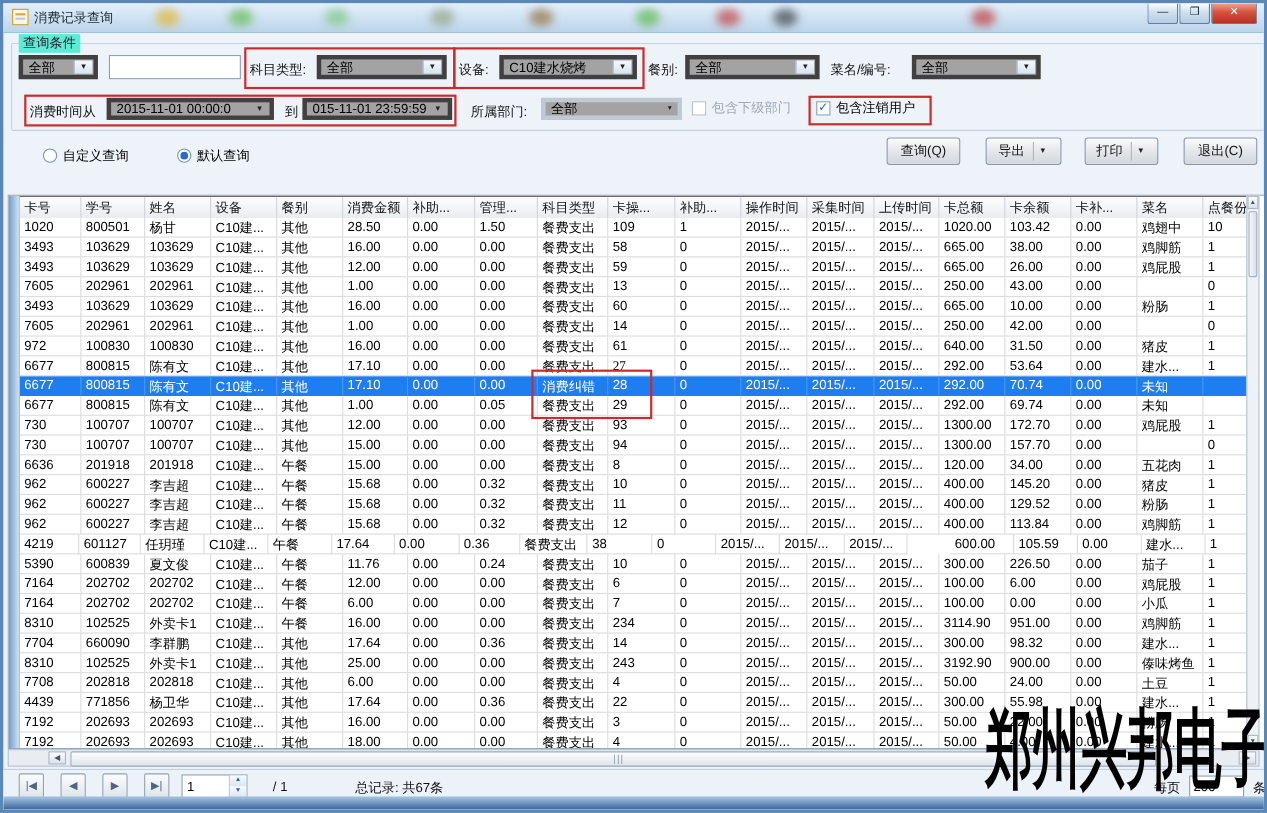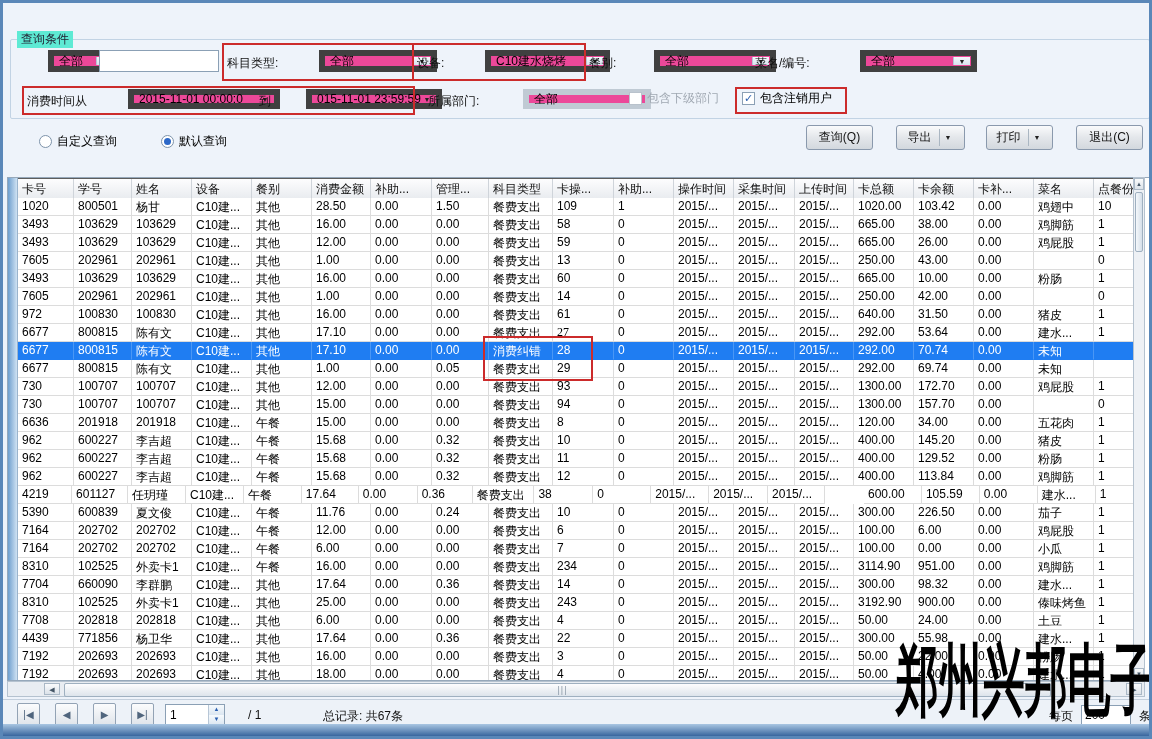--- a/index.html
+++ b/index.html
@@ -10,21 +10,21 @@
   .appicon{position:absolute;left:8px;top:5px;width:15px;height:15px;background:#fdf6e3;border:1px solid #c79a3b;box-sizing:border-box;}
   .appicon:before{content:"";position:absolute;left:2px;top:3px;width:9px;height:2px;background:#e4a33d;box-shadow:0 4px 0 #b8cee2;}
   .title-text{position:absolute;left:28px;top:5px;font-size:12px;color:#1c2a38;}
   .winbtns{position:absolute;right:6px;top:0;display:flex;}
   .winbtn{width:28px;height:19px;border:1px solid #5f7f9f;border-top:none;box-sizing:border-box;background:linear-gradient(#fdfeff,#cfdfee 45%,#b4cce4);color:#123;font-size:10px;line-height:17px;text-align:center;border-radius:0 0 3px 3px;margin-left:1px;}
   .winbtn.close{width:42px;background:linear-gradient(#f2a094,#d6523c 45%,#b8321f);color:#fff;font-weight:bold;}
   
   .groupbox{position:absolute;left:7px;top:36px;width:1138px;height:78px;border:1px solid #c2d3e4;border-radius:2px;}
   .grouplabel{position:absolute;left:14px;top:28px;font-size:12px;color:#223;background:#5eead4;padding:0 4px;}
   .lbl{position:absolute;font-size:12px;color:#111;white-space:nowrap;}
-  .combo{position:absolute;height:22px;background:#ec4899;border:6px solid #404040;box-sizing:border-box;font-size:12px;display:flex;align-items:center;padding-left:5px;margin-left:31px;}
+  .combo{position:absolute;height:22px;background:#a3a3a3;border:4px solid #404040;box-sizing:border-box;font-size:12px;display:flex;align-items:center;padding-left:5px;}
   .combo .cb-arrow{position:absolute;right:1px;top:1px;bottom:1px;width:16px;background:linear-gradient(#f4f8fc,#d7e3ef);border-left:1px solid #b7c6d6;font-size:7px;color:#222;display:flex;align-items:center;justify-content:center;}
   .tbox{position:absolute;height:22px;background:#fff;border:1px solid #8ba0b5;box-sizing:border-box;font-size:12px;padding:0 4px;font-family:inherit;}
   .redbox{position:absolute;border:2px solid #cc2b2b;pointer-events:none;z-index:20;}
   .checkrow{position:absolute;display:flex;align-items:center;font-size:12px;}
   .chk{width:13px;height:13px;border:1px solid #8ba0b5;background:#fff;margin-right:5px;box-sizing:border-box;font-size:11px;line-height:11px;text-align:center;color:#2a5fb0;font-weight:bold;}
   .chk.off{border-color:#b9c2cc;}
   .disabled-txt{color:#a0a8b2;}
   .radio{width:13px;height:13px;border-radius:50%;border:1px solid #7d93aa;background:#fff;margin-right:5px;position:relative;box-sizing:border-box;}
   .radio.on:before{content:"";position:absolute;left:2px;top:2px;width:7px;height:7px;border-radius:50%;background:#2c68c8;}
   .btn{position:absolute;height:25px;border:1px solid #8a99ad;border-radius:3px;background:linear-gradient(#fafbfc,#e4e7eb 48%,#d3d8de);font-size:12px;color:#111;display:flex;align-items:center;justify-content:center;box-sizing:border-box;}
@@ -60,20 +60,38 @@
   .perpage-input{position:absolute;left:1078px;top:5px;width:50px;height:20px;background:#fff;border:1px solid #8ba0b5;box-sizing:border-box;font-size:12px;padding:0 3px;font-family:inherit;}
   .bottomframe{position:absolute;left:0;right:0;bottom:0;height:12px;background:linear-gradient(#a9c6e2,#39669e);}
   
   .watermark{position:absolute;left:893px;top:626px;font-size:78px;font-weight:bold;color:#000;white-space:nowrap;transform:scaleX(0.55);transform-origin:left top;z-index:60;pointer-events:none;font-family:"Liberation Sans","DejaVu Sans",sans-serif;}
 </style>
 </head>
 <body>
 
 <div id="window">
 
+  <div class="titlebar">
+    <div class="blob" style="left:138px;background:#e0b840;"></div>
+    <div class="blob" style="left:205px;background:#6cbf62;"></div>
+    <div class="blob" style="left:292px;background:#86c98d;"></div>
+    <div class="blob" style="left:388px;background:#98a88e;"></div>
+    <div class="blob" style="left:478px;background:#9a7a4d;"></div>
+    <div class="blob" style="left:575px;background:#66bb58;"></div>
+    <div class="blob" style="left:648px;background:#c25050;"></div>
+    <div class="blob" style="left:700px;background:#4a4f55;"></div>
+    <div class="blob" style="left:880px;background:#c24848;"></div>
+    <div class="appicon"></div>
+    <div class="title-text">消费记录查询</div>
+    <div class="winbtns">
+      <div class="winbtn">—</div>
+      <div class="winbtn">❐</div>
+      <div class="winbtn close">✕</div>
+    </div>
+  </div>
 
   <div class="groupbox"></div>
   <div class="grouplabel">查询条件</div>
 
   <div class="combo" style="left:14px;top:47px;width:72px;">
     <span>全部</span>
     <span class="cb-arrow">▼</span>
   </div>
   <input class="tbox" style="left: 96px; top: 47px; width: 120px;" value="">
 

